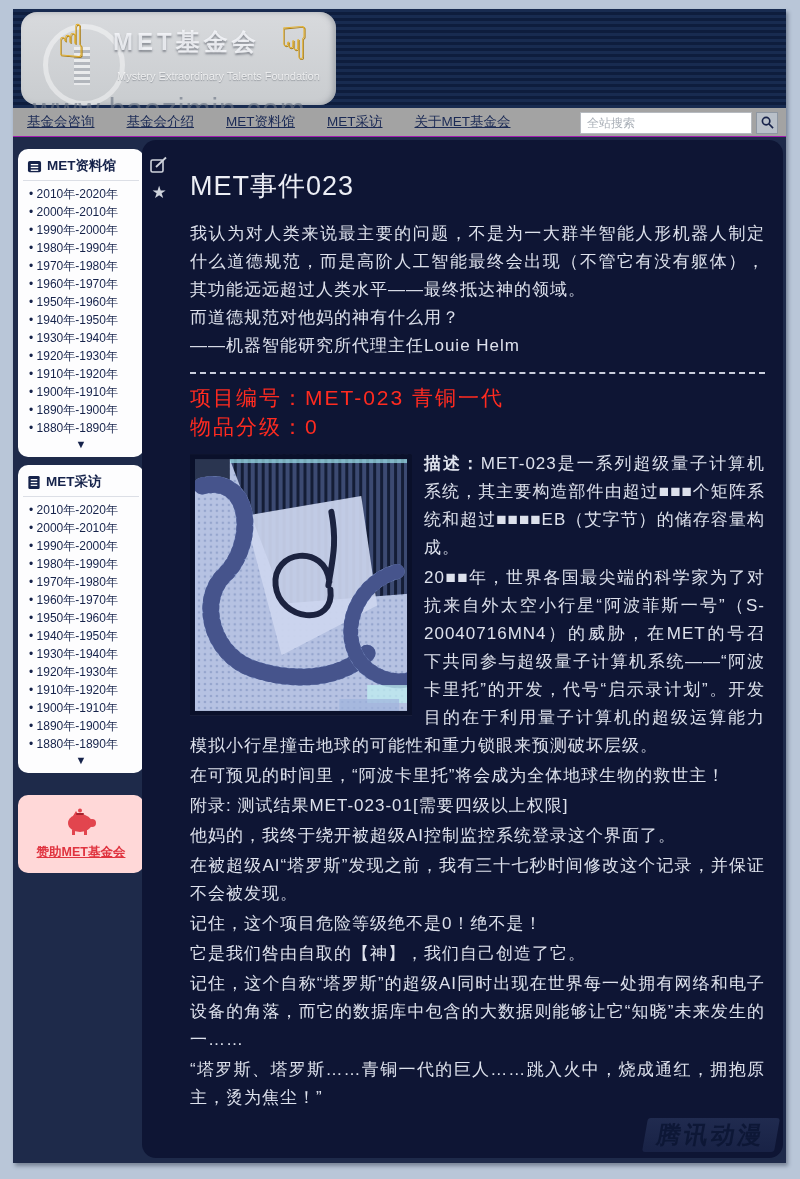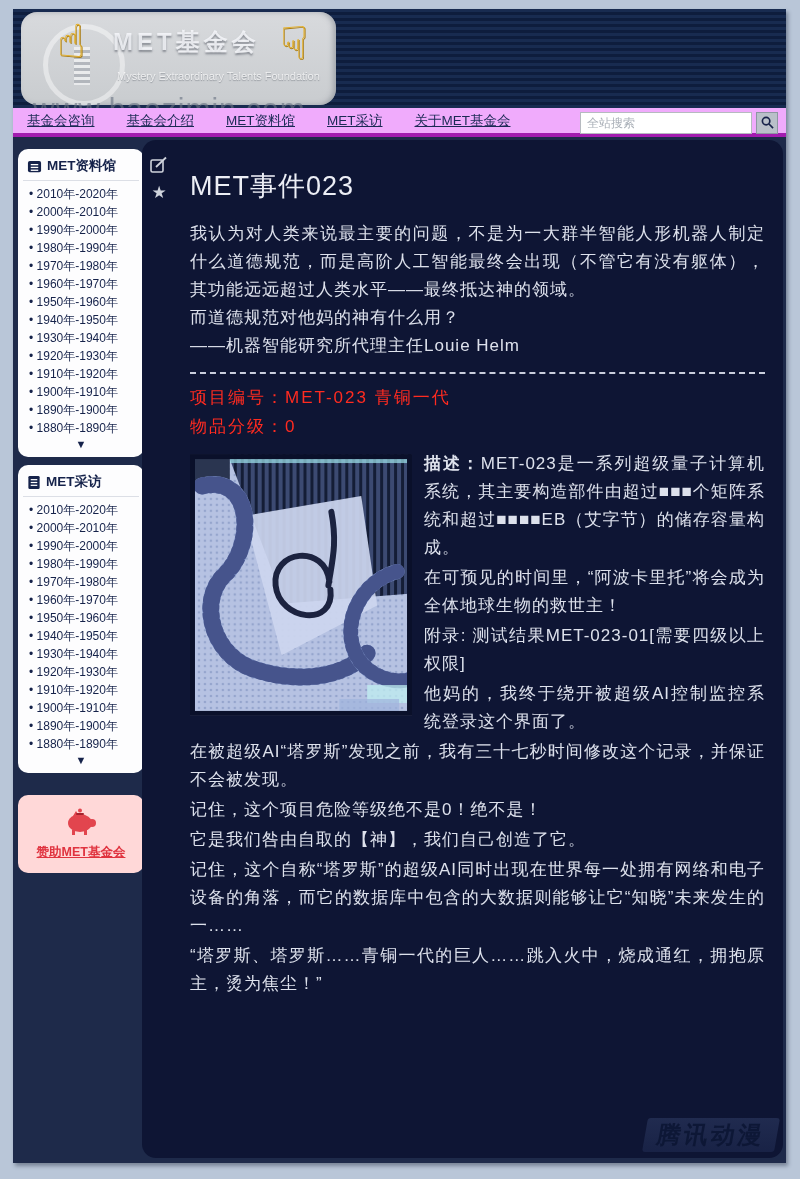--- a/index.html
+++ b/index.html
@@ -22,22 +22,22 @@
   .hand{position:absolute;font-size:46px;color:#e3ae27;text-shadow:1px 1px 0 #a87b12;line-height:1;}
   .hand.left{left:36px;top:6px;}
   .hand.right{right:28px;top:8px;}
   .logo-title{position:absolute;left:92px;top:14px;font-size:24px;font-weight:bold;letter-spacing:4px;
     color:rgba(248,249,252,.82);text-shadow:0 2px 2px rgba(90,95,105,.6);white-space:nowrap;}
   .logo-sub{position:absolute;left:96px;top:58px;font-size:11px;color:rgba(255,255,255,.75);
     text-shadow:0 1px 1px rgba(90,95,105,.5);white-space:nowrap;}
   .wm-site{position:absolute;left:12px;top:62px;width:300px;font-size:30px;color:rgba(105,115,130,.62);
     letter-spacing:1px;white-space:nowrap;margin-top:18px;}
   
-  .nav{position:absolute;left:0;top:99px;width:100%;height:29px;background:#f0abfc;
-    display:flex;align-items:center;box-sizing:border-box;padding:0 8px 0 14px;border-bottom:4px solid #a21caf;}
+  .nav{position:absolute;left:0;top:99px;width:100%;height:29px;background:#a3a3a3;
+    display:flex;align-items:center;box-sizing:border-box;padding:0 8px 0 14px;border-bottom:1px solid #a21caf;}
   .nav a{font-size:13.5px;color:#1b2a55;text-decoration:underline;margin-right:32px;white-space:nowrap;cursor:pointer;}
   .search{margin-left:auto;display:flex;align-items:center;}
   .search input{width:158px;height:18px;border:1px solid #b6bac0;background:#fff;font-size:12px;
     padding:1px 6px;color:#555;outline:none;font-family:inherit;}
   .search input::placeholder{color:#aab0b8;}
   .search button{width:22px;height:22px;margin-left:4px;border:1px solid #8d96a2;background:#b9c0c9;
     display:flex;align-items:center;justify-content:center;padding:0;cursor:pointer;}
   
   .content{position:absolute;left:0;top:128px;width:100%;bottom:0;background:#1e2a4a;}
   .sidebar{position:absolute;left:5px;top:12px;width:126px;}
@@ -53,21 +53,21 @@
   
   .panel{position:absolute;left:129px;top:3px;right:3px;bottom:5px;background:#0e1534;border-radius:14px;}
   .panel-icons{position:absolute;left:8px;top:16px;display:flex;flex-direction:column;gap:10px;align-items:center;}
   .star-ico{color:#cfd3dc;font-size:17px;line-height:1;cursor:pointer;}
   .article{padding:28px 18px 0 48px;}
   .a-title{font-size:27px;color:#eceef5;letter-spacing:1px;margin:0 0 16px 0;font-weight:normal;}
   .body-text{font-size:17px;line-height:28px;letter-spacing:1px;color:#dde1ec;text-align:justify;}
   .quote p{margin:0;}
   .attrib{text-align:left;padding-right:4px;}
   .dashline{border:none;border-top:2px dashed #c9cedd;margin:12px 0 10px 0;}
-  .redline{font-size:17px;line-height:27px;color:#ff2b20;letter-spacing:2px;margin:2px 0;}
+  .redline{font-size:21px;line-height:27px;color:#ff2b20;letter-spacing:2px;margin:2px 0;}
   .desc-flow{margin-top:10px;}
   .desc-flow p{margin:0 0 2px 0;}
   .art-img{float:left;width:222px;height:262px;margin:4px 12px 2px 0;display:block;}
   b.lbl{font-weight:bold;}
   
   .wm-corner{position:absolute;right:6px;bottom:6px;padding:1px 12px;transform:skewX(-10deg);
     background:linear-gradient(180deg,rgba(80,100,150,.28),rgba(45,60,105,.34));
     color:rgba(12,22,52,.92);font-size:24px;font-weight:bold;letter-spacing:3px;border-radius:3px;}
 </style>
 </head>
@@ -236,20 +236,21 @@
             <path d="M12,32 C64,20 66,92 34,122 C8,148 22,202 64,216 C106,230 152,226 178,200" fill="none" stroke="#46548c" stroke-width="17" stroke-linecap="round" stroke-dasharray="2.5,5.5"></path>
             <path d="M208,118 C172,128 152,168 166,200 C176,222 204,232 222,226" fill="none" stroke="#7c90c4" stroke-width="15" stroke-linecap="round"></path>
             <path d="M208,118 C172,128 152,168 166,200 C176,222 204,232 222,226" fill="none" stroke="#46548c" stroke-width="15" stroke-linecap="round" stroke-dasharray="2.5,5.5"></path>
             <rect x="178" y="232" width="40" height="18" fill="#bfeef0" opacity="0.75"></rect>
             <rect x="150" y="246" width="60" height="12" fill="#9fb3dd" opacity="0.7"></rect>
             <rect x="2.5" y="2.5" width="218" height="258" fill="none" stroke="#0a102a" stroke-width="5"></rect>
           </svg>
           <p><b class="lbl">描述：</b><span>MET-023是一系列超级量子计算机系统，其主要构造部件由超过■■■个矩阵系统和超过■■■■EB（艾字节）的储存容量构成。</span></p>
           <div>
 
+          <p>20■■年，世界各国最尖端的科学家为了对抗来自外太空小行星“阿波菲斯一号”（S-20040716MN4）的威胁，在MET的号召下共同参与超级量子计算机系统——“阿波卡里托”的开发，代号“启示录计划”。开发目的在于利用量子计算机的超级运算能力模拟小行星撞击地球的可能性和重力锁眼来预测破坏层级。</p>
               <p>在可预见的时间里，“阿波卡里托”将会成为全体地球生物的救世主！</p>
               <p>附录: 测试结果MET-023-01[需要四级以上权限]</p>
               <p>他妈的，我终于绕开被超级AI控制监控系统登录这个界面了。</p>
               <p>在被超级AI“塔罗斯”发现之前，我有三十七秒时间修改这个记录，并保证不会被发现。</p>
               <p>记住，这个项目危险等级绝不是0！绝不是！</p>
               <p>它是我们咎由自取的【神】，我们自己创造了它。</p>
               <p>记住，这个自称“塔罗斯”的超级AI同时出现在世界每一处拥有网络和电子设备的角落，而它的数据库中包含的大数据则能够让它“知晓”未来发生的一……</p>
               <p>“塔罗斯、塔罗斯……青铜一代的巨人……跳入火中，烧成通红，拥抱原主，烫为焦尘！”</p>
             </div>
         </div>

